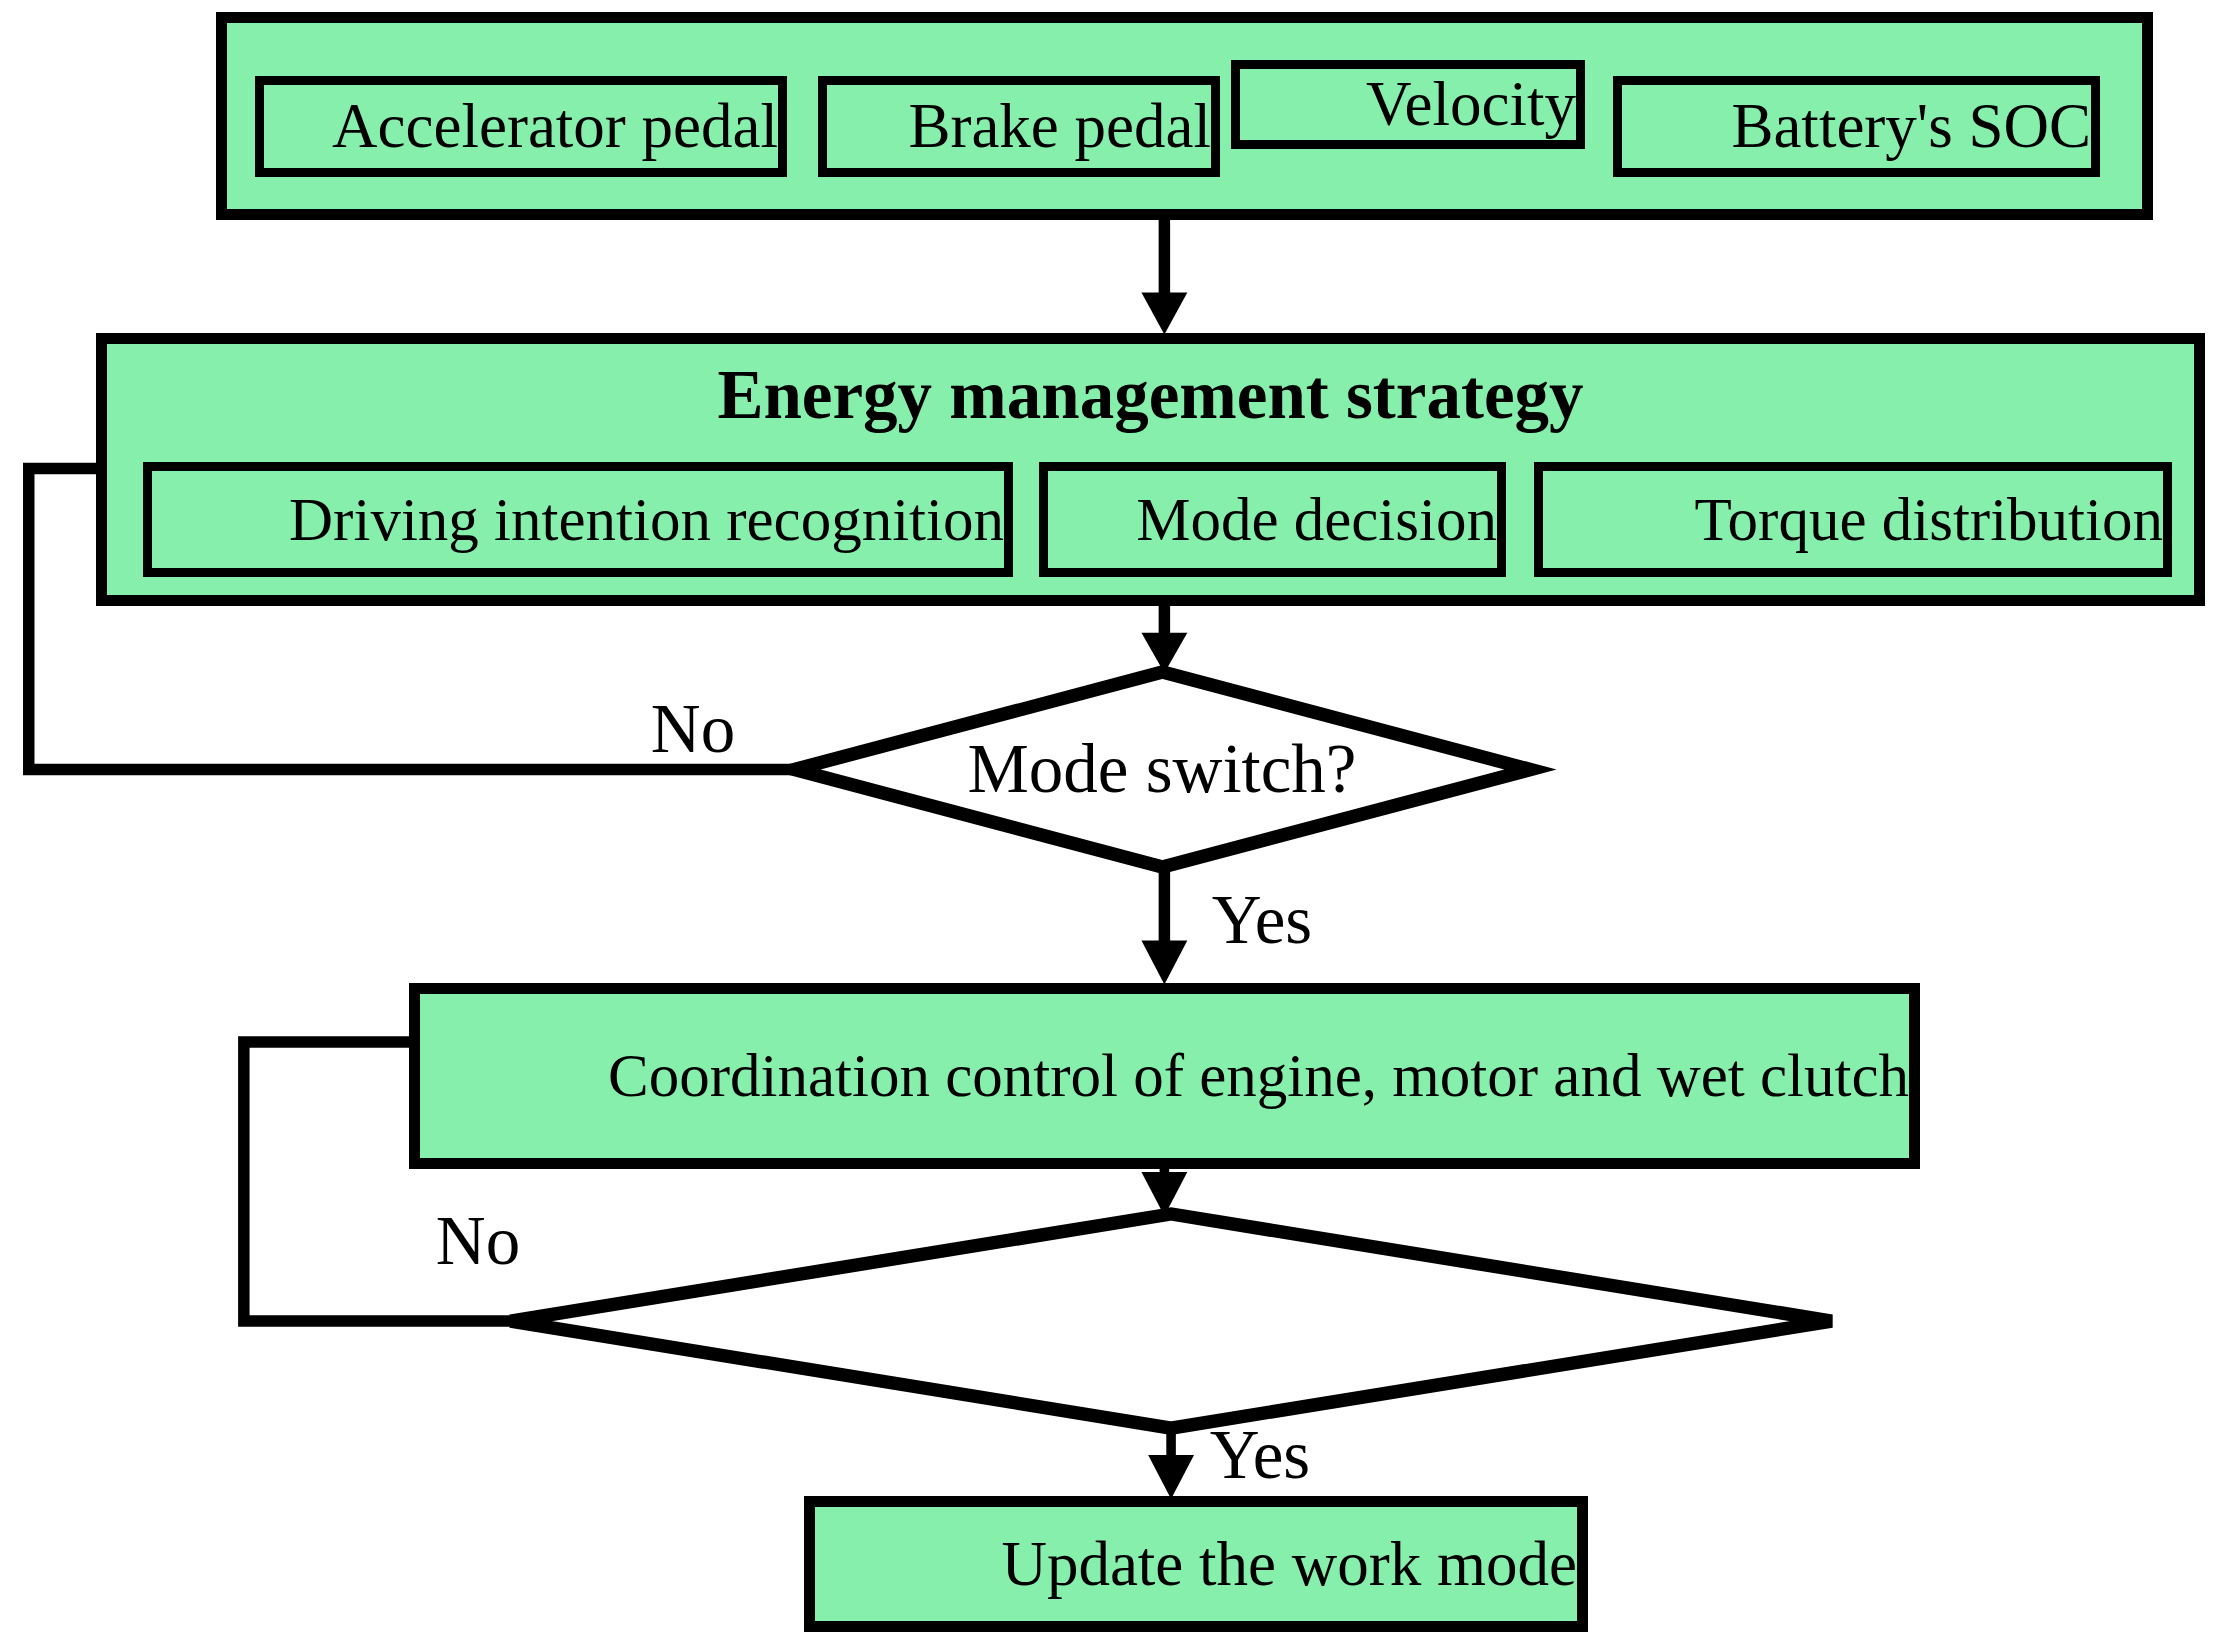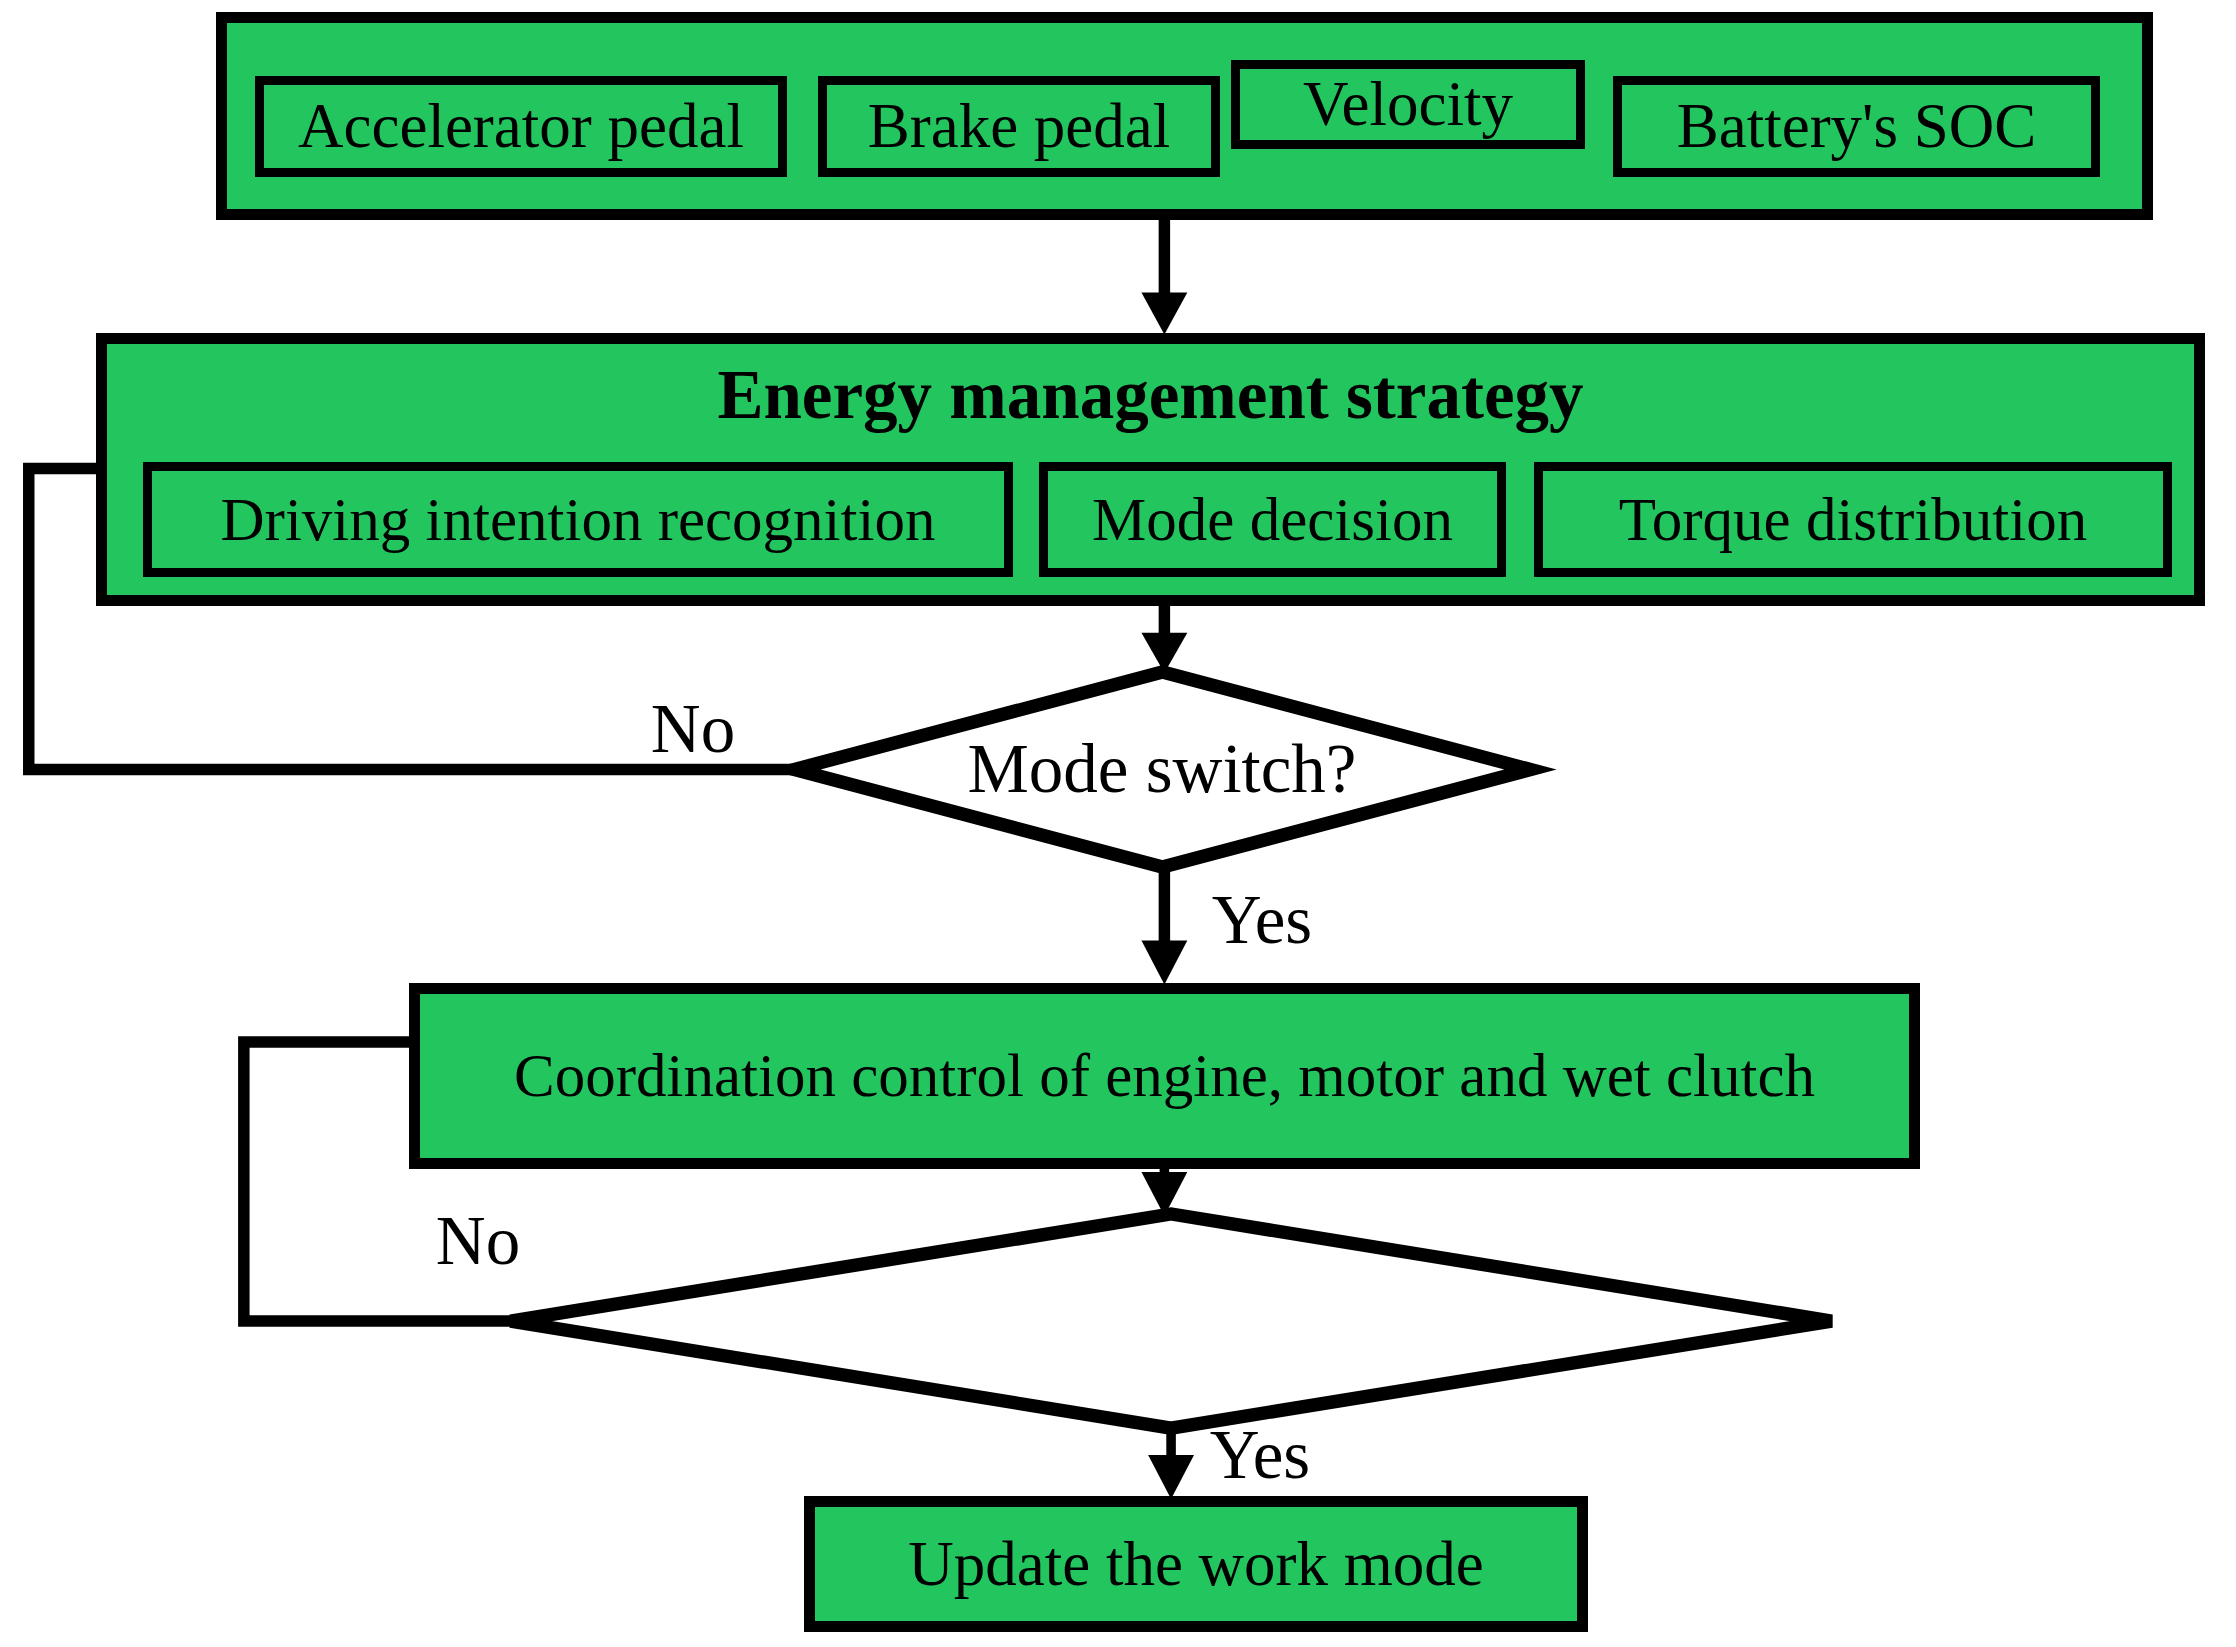--- a/index.html
+++ b/index.html
@@ -18,25 +18,25 @@
   }
   #wires {
     position: absolute;
     left: 0; top: 0;
     width: 2237px;
     height: 1648px;
   }
   .box {
     position: absolute;
     box-sizing: border-box;
-    background: #22c55e;
+    background: #86efac;
     border: 11.5px solid #000000;
     display: flex;
     align-items: center;
-    justify-content: center;
+    justify-content: flex-end;
     text-align: center;
     white-space: nowrap;
   }
   .box.inner {
     border-width: 9.6px;
   }
   .font-top   { font-size: 63px; }
   .font-inner { font-size: 61px; }
   .font-proc  { font-size: 61px; }
   .font-upd   { font-size: 63px; }

